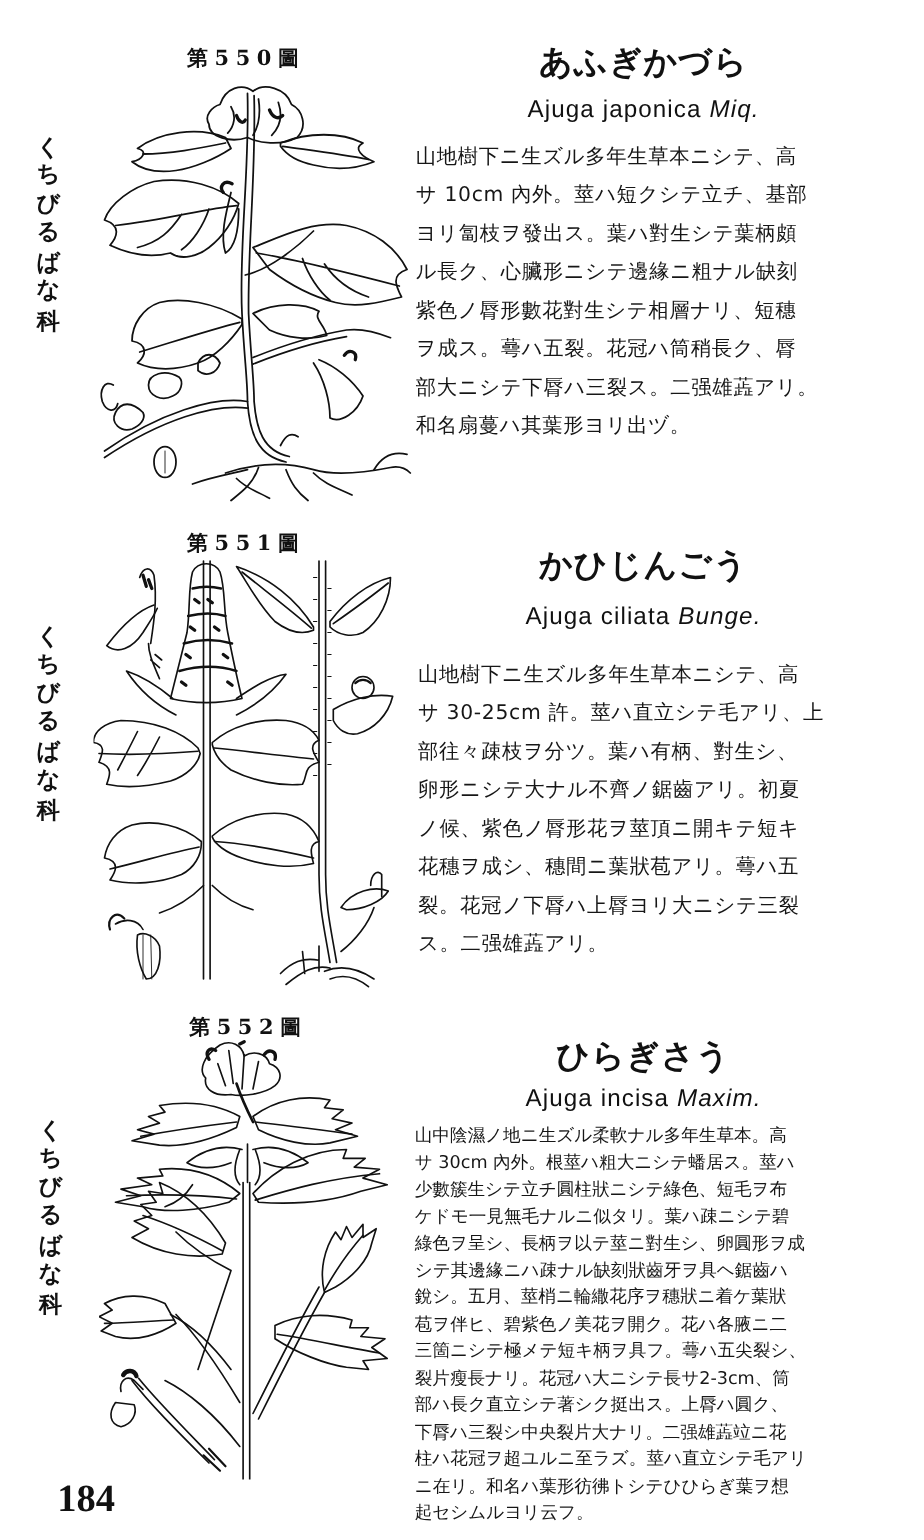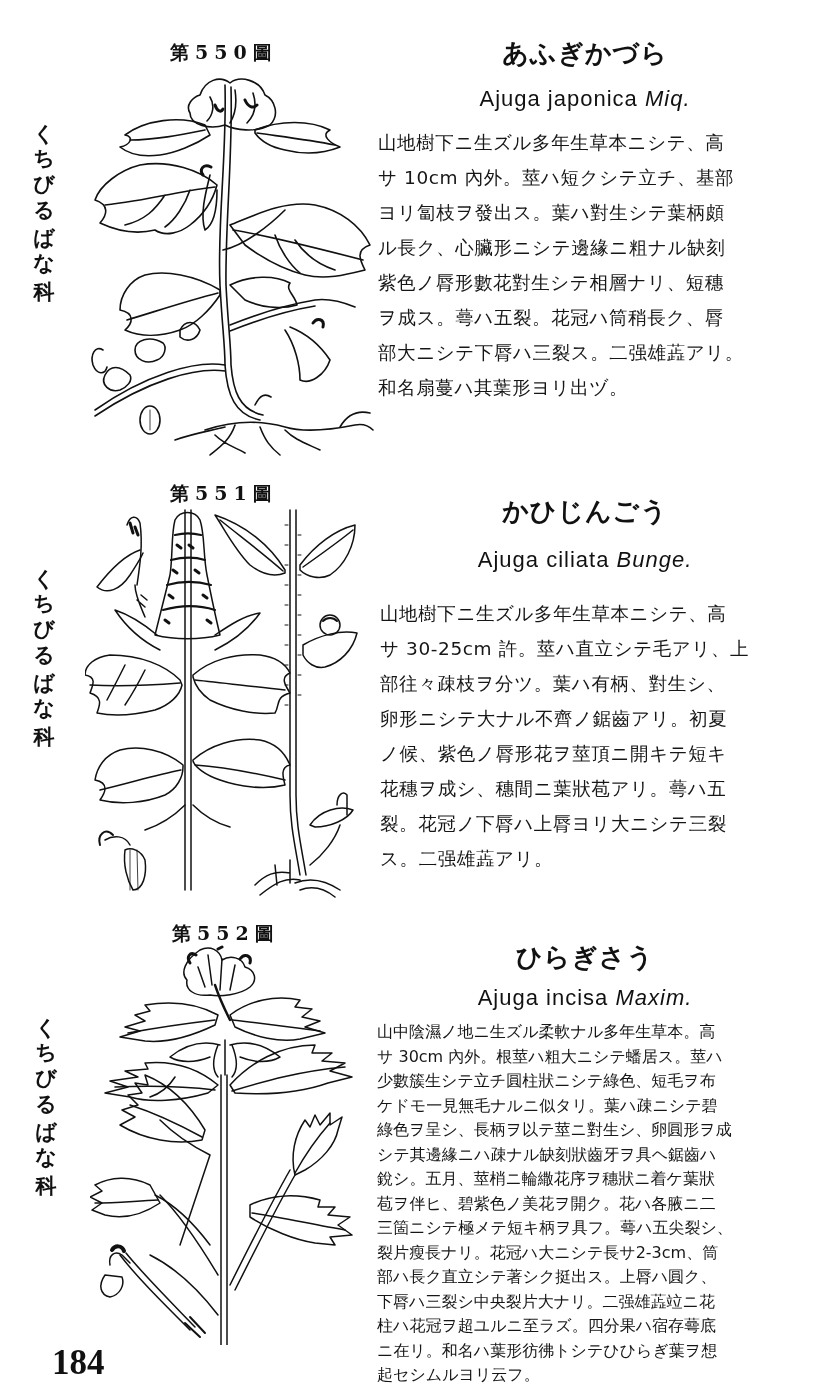--- a/index.html
+++ b/index.html
@@ -1,19 +1,19 @@
 <!DOCTYPE html>
 <html><head>
 <meta charset="utf-8">
 <style>
   html, body { margin:0; padding:0; background:#ffffff; }
   body { width:840px; height:1400px; position:relative; overflow:hidden; color:#111; font-family:"DejaVu Serif", serif; }
   .fig-label { position:absolute; font-size:19px; font-weight:bold; letter-spacing:6px; font-family:"DejaVu Serif", serif; }
   .family { position:absolute; writing-mode:vertical-rl; font-size:21px; font-weight:bold; letter-spacing:2px; font-family:"DejaVu Sans", sans-serif; }
-  .jp-name { position:absolute; width:440px; text-align:center; font-size:26px; font-weight:bold; font-family:"DejaVu Serif", serif; letter-spacing:1px; }
+  .jp-name { position:absolute; width:440px; text-align:center; font-size:30px; font-weight:bold; font-family:"DejaVu Serif", serif; letter-spacing:1px; }
   .latin { position:absolute; width:440px; text-align:center; font-size:22px; font-family:Liberation Sans, sans-serif; letter-spacing:1px; }
   .latin .auth { font-style:italic; }
   .desc { position:absolute; font-weight:normal; font-family:"DejaVu Sans", sans-serif; color:#161616; }
   .desc .line { display:block; white-space:nowrap; }
   .desc-a .line { font-size:18.5px; line-height:35px; letter-spacing:0.6px; }
   .desc-c .line { font-size:16px; line-height:24.5px; letter-spacing:0px; }
   .illus { position:absolute; }
   .page-num { position:absolute; font-size:35px; font-weight:bold; font-family:"Liberation Serif", serif; }
   svg path, svg line, svg ellipse, svg circle, svg polyline { vector-effect: non-scaling-stroke; }
 </style>
@@ -236,19 +236,19 @@
     <span class="line">少數簇生シテ立チ圓柱狀ニシテ綠色、短毛ヲ布</span>
     <span class="line">ケドモ一見無毛ナルニ似タリ。葉ハ疎ニシテ碧</span>
     <span class="line">綠色ヲ呈シ、長柄ヲ以テ莖ニ對生シ、卵圓形ヲ成</span>
     <span class="line">シテ其邊緣ニハ疎ナル缺刻狀齒牙ヲ具ヘ鋸齒ハ</span>
     <span class="line">銳シ。五月、莖梢ニ輪繖花序ヲ穗狀ニ着ケ葉狀</span>
     <span class="line">苞ヲ伴ヒ、碧紫色ノ美花ヲ開ク。花ハ各腋ニ二</span>
     <span class="line">三箇ニシテ極メテ短キ柄ヲ具フ。蕚ハ五尖裂シ、</span>
     <span class="line">裂片瘦長ナリ。花冠ハ大ニシテ長サ2-3cm、筒</span>
     <span class="line">部ハ長ク直立シテ著シク挺出ス。上脣ハ圓ク、</span>
     <span class="line">下脣ハ三裂シ中央裂片大ナリ。二强雄蕋竝ニ花</span>
-    <span class="line">柱ハ花冠ヲ超ユルニ至ラズ。四分果ハ宿存蕚底</span>
+    <span class="line">柱ハ花冠ヲ超ユルニ至ラズ。莖ハ直立シテ毛アリ</span>
     <span class="line">ニ在リ。和名ハ葉形彷彿トシテひひらぎ葉ヲ想</span>
     <span class="line">起セシムルヨリ云フ。</span>
   </div>
 </div>
 
 <div class="page-num" style="left:52px; top:1343px;">184</div>
 
 </body></html>

